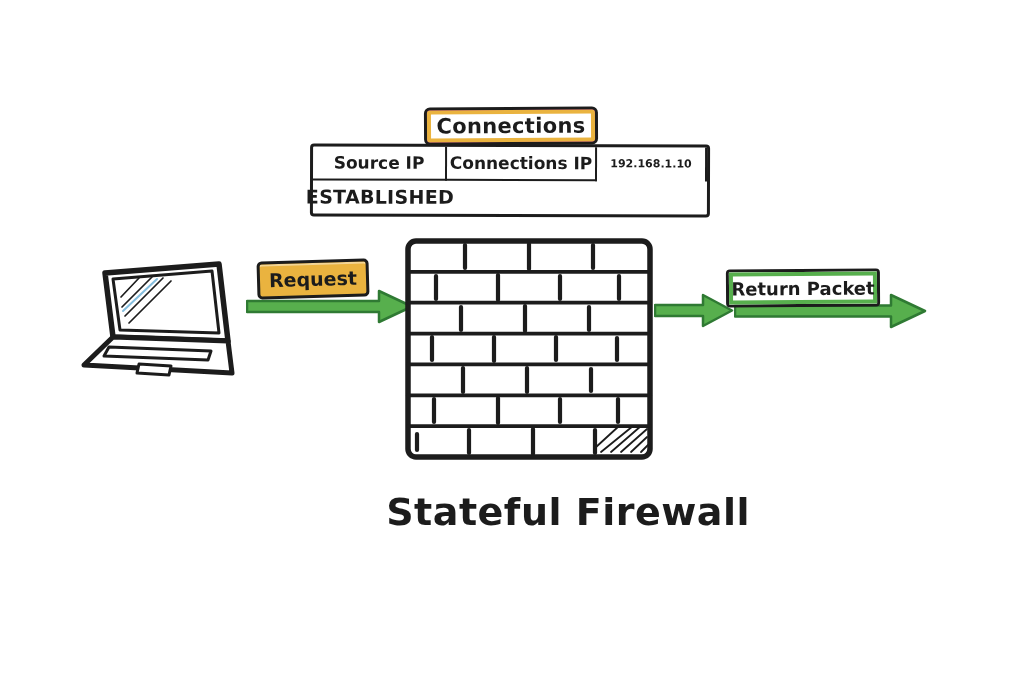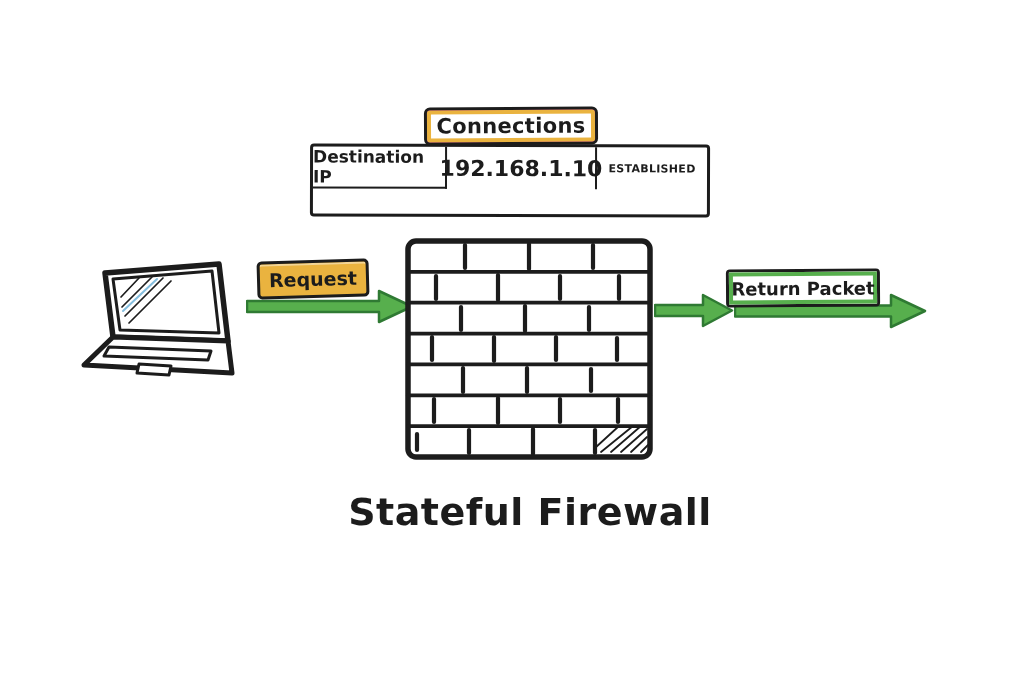--- a/index.html
+++ b/index.html
@@ -34,22 +34,22 @@
   .conn-table{
     left:310px;top:144px;width:400px;height:73px;z-index:2;
     border:3px solid var(--ink);border-radius:4px;background:#fff;
     display:grid;grid-template-columns:134px 150px 1fr;grid-template-rows:1fr 1fr;
     transform:rotate(0.15deg);
   }
   .cell{display:flex;align-items:center;justify-content:center;font-weight:600;}
   .cell.bR{border-right:2.5px solid var(--ink);}
   .cell.bB{border-bottom:2.5px solid var(--ink);}
   .cell.hd{font-size:17px;}
-  .cell.dt{font-size:22px;}
-  .cell.state{font-size:11px;letter-spacing:0.3px;}
+  .cell.dt{font-size:11px;}
+  .cell.state{font-size:19px;letter-spacing:0.3px;}
 
   
   .request-label{
     left:257px;top:260px;width:112px;height:38px;z-index:3;
     border:3px solid var(--ink);border-radius:5px;background:var(--accent-gold);
     display:flex;align-items:center;justify-content:center;
     font-size:19px;font-weight:600;transform:rotate(-1.6deg);
     box-shadow:inset 0 2px 0 rgba(255,255,255,0.45);
   }
   .return-label{
@@ -59,37 +59,38 @@
   }
   .return-label .green-band{
     width:100%;height:100%;box-sizing:border-box;
     border:4px solid var(--arrow-green);background:#fff;
     display:flex;align-items:center;justify-content:center;
     font-size:18px;font-weight:600;white-space:nowrap;
   }
 
   .caption{
     left:310px;top:490px;width:440px;z-index:2;
-    text-align:center;font-size:38px;font-weight:600;letter-spacing:0.5px;
+    text-align:right;font-size:38px;font-weight:600;letter-spacing:0.5px;
   }
 
   svg{display:block;}
   .ink-stroke{stroke:var(--ink);}
 </style>
 </head>
 <body>
 
 <div class="stage">
 
   <div class="abs conn-title">
     <div class="gold-band">Connections</div>
   </div>
 
   <div class="abs conn-table">
-    <div class="cell hd bR bB">Destination IP</div>
+    <div class="cell hd bR bB">Source IP</div>
+    <div class="cell hd bR bB">Connections IP</div>
     <div class="cell dt bR">192.168.1.10</div>
     <div class="cell dt state">ESTABLISHED</div>
   </div>
 
   <svg class="abs" style="left:78px;top:260px;" width="162" height="130" viewBox="0 0 162 130">
     <g fill="#ffffff" stroke="#1C1C1C" stroke-linejoin="round" stroke-linecap="round">
       <path d="M27,13 L141,4 L150,81 L35,77 Z" stroke-width="5.5"></path>
       <path d="M35,19 L134,11 L141,73 L42,70 Z" stroke-width="3"></path>
     </g>
     <g stroke-linecap="round" fill="none">

